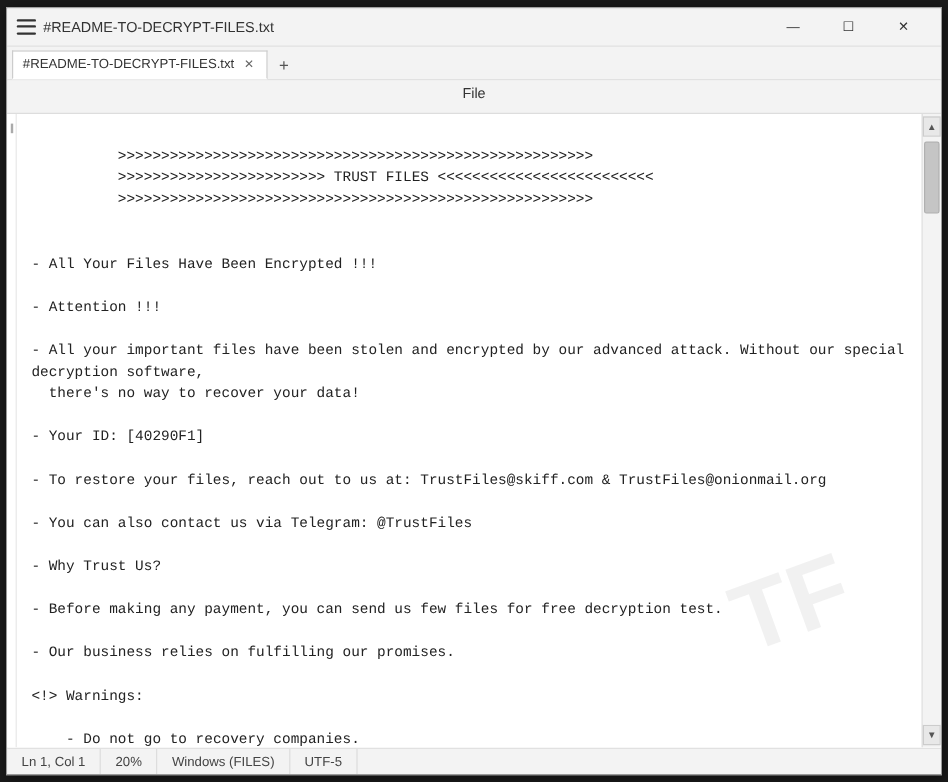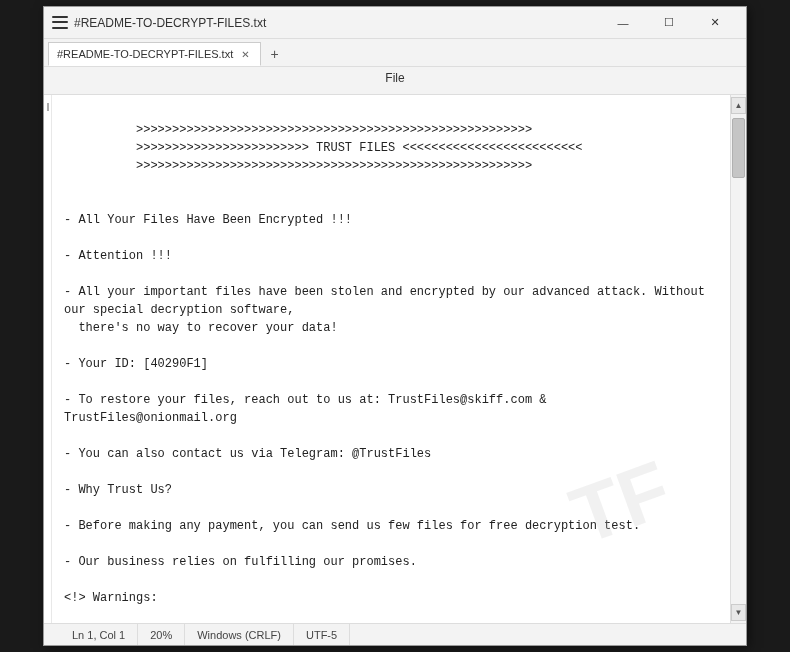--- a/index.html
+++ b/index.html
@@ -7,21 +7,21 @@
       font-family: 'Segoe UI', Arial, sans-serif;
       background: #1a1a1a;
       display: flex;
       justify-content: center;
       align-items: center;
       width: 790px;
       height: 652px;
       overflow: hidden;
     }
     .window {
-      width: 704px;
+      width: 780px;
       height: 640px;
       background: #f3f3f3;
       border: 1px solid #999;
       display: flex;
       flex-direction: column;
       box-shadow: 2px 2px 10px rgba(0,0,0,0.5);
     }
     .title-bar {
       background: #f3f3f3;
       height: 32px;
@@ -206,21 +206,21 @@
       background: #c5c5c5;
       border: 1px solid #b0b0b0;
       border-radius: 2px;
     }
     .status-bar {
       height: 22px;
       background: #f3f3f3;
       border-top: 1px solid #ddd;
       display: flex;
       align-items: center;
-      padding: 0 28px;
+      padding: 0 12px;
       font-size: 11px;
       color: #444;
       gap: 0;
       text-align: center;
     }
     .status-item {
       padding: 0 12px;
       border-right: 1px solid #ddd;
       height: 100%;
       display: flex;
@@ -317,16 +317,16 @@
       <div class="scrollbar-track">
         <div class="scrollbar-thumb"></div>
       </div>
       <div class="scrollbar-btn">▼</div>
     </div>
   </div>
 
   <div class="status-bar">
     <span class="status-item">Ln 1, Col 1</span>
     <span class="status-item">20%</span>
-    <span class="status-item">Windows (CRLF)</span>
+    <span class="status-item">Windows (FILES)</span>
     <span class="status-item">UTF-5</span>
   </div>
 </div>
 
 </body></html>

